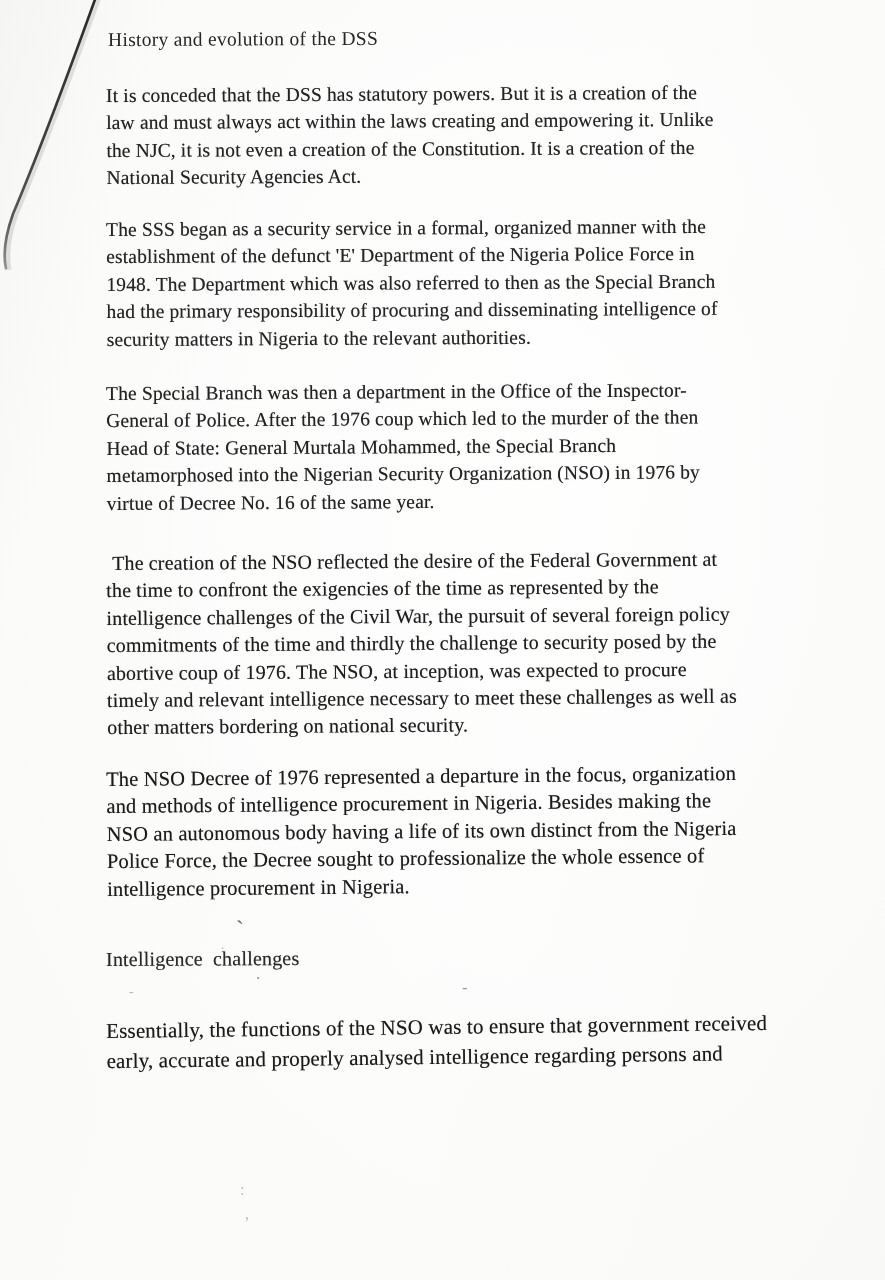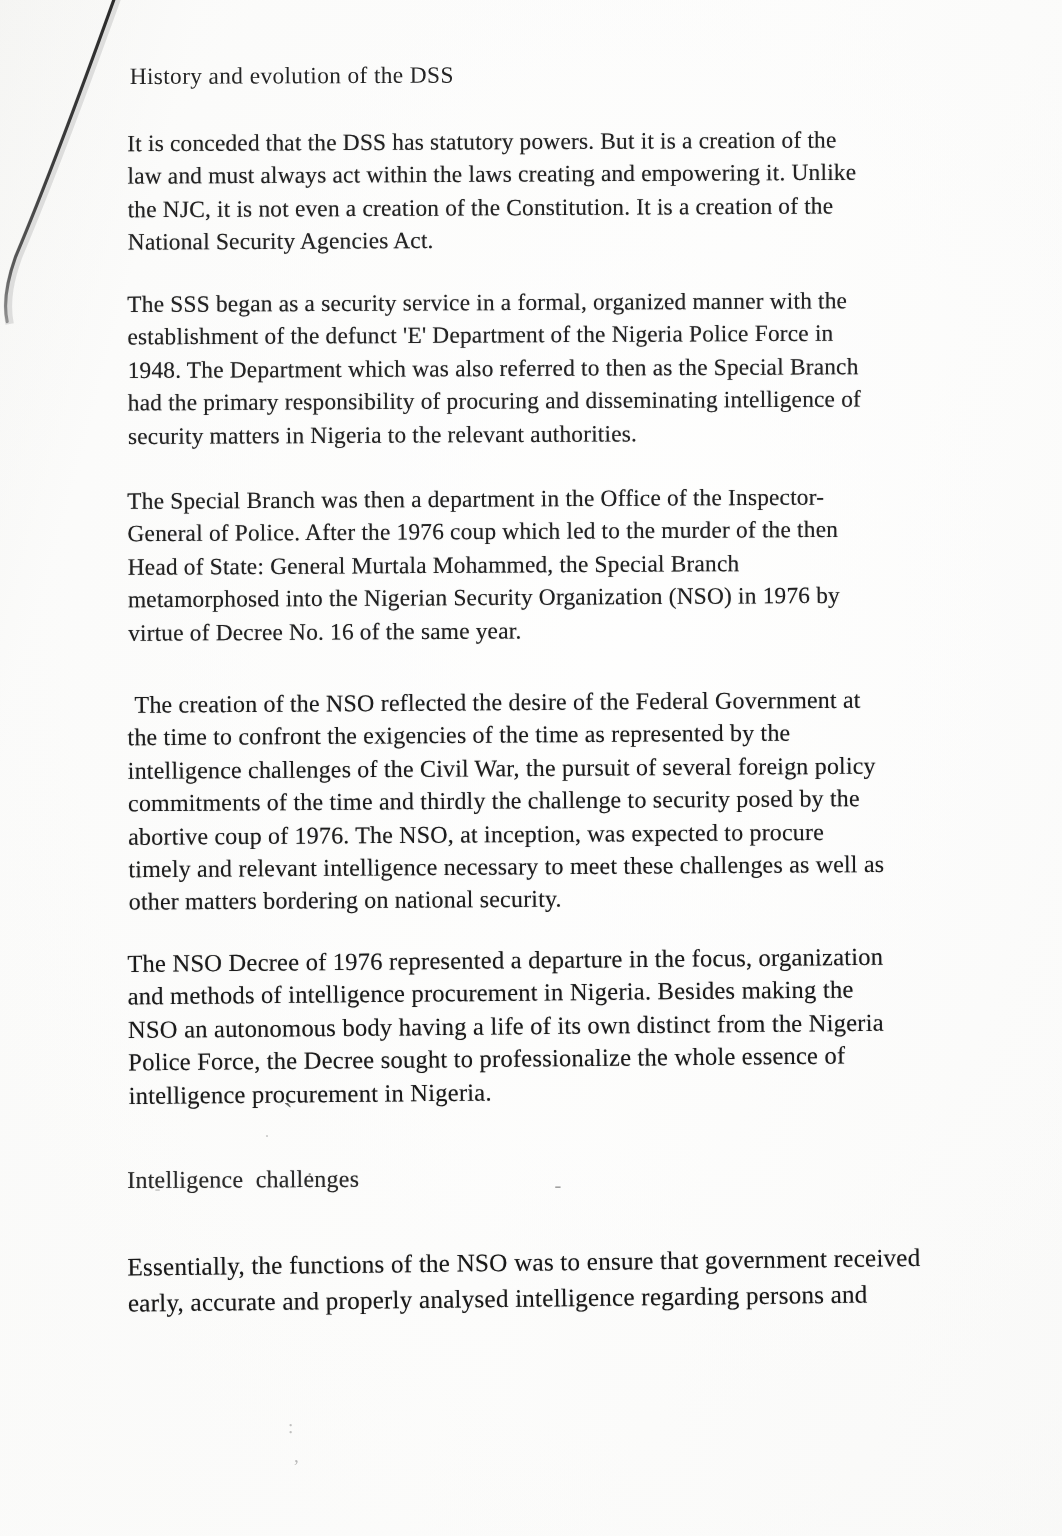--- a/index.html
+++ b/index.html
@@ -22,21 +22,21 @@
   .corner-line {
     position: absolute;
     top: 0; left: 0;
     width: 140px; height: 300px;
     pointer-events: none;
   }
 
   
   .page-content {
     position: absolute;
-    top: 51px;
+    top: 26px;
     left: 106px;
     width: 775px;
     filter: blur(0.32px);
   }
   .doc-title {
     font-size: 19.5px;
     line-height: 27px;
     margin: 0 0 29px 2px;
     font-weight: normal;
     color: #262626;

